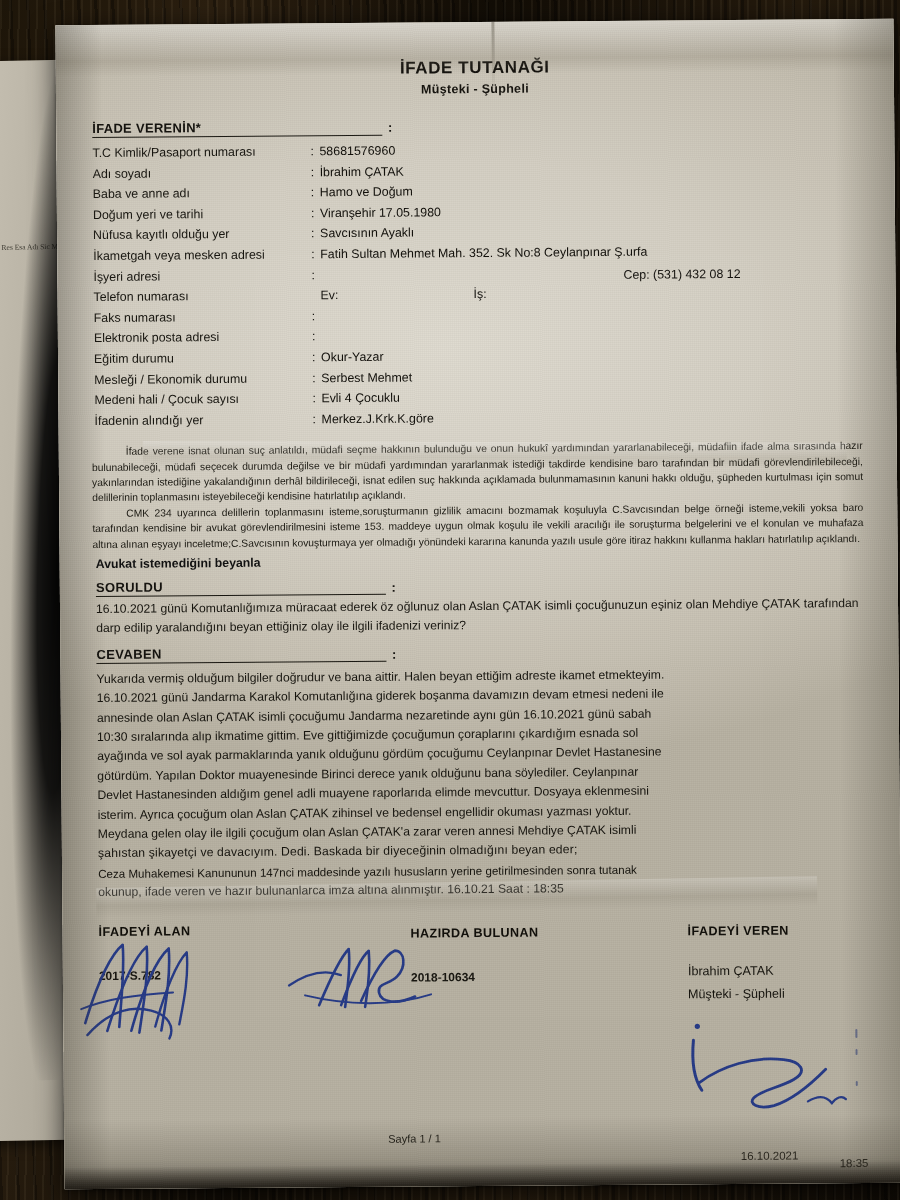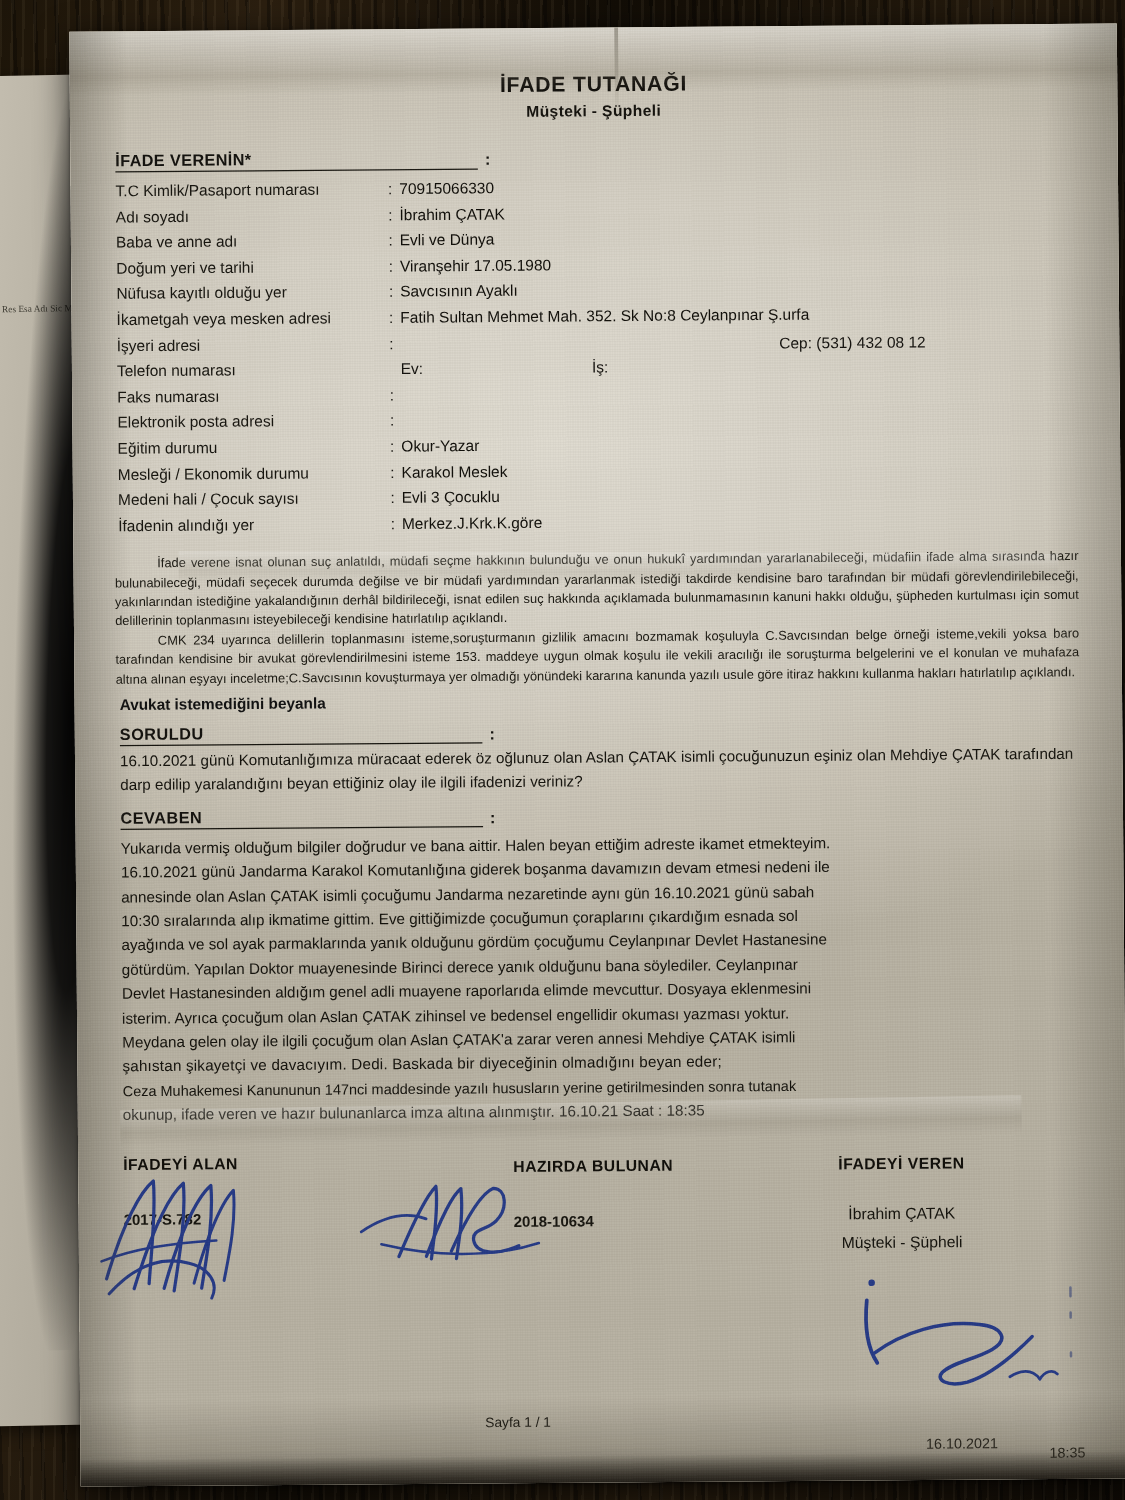--- a/index.html
+++ b/index.html
@@ -255,21 +255,21 @@
 
   
   .sig-row {
     position: relative;
     margin-top: 22px;
     height: 230px;
   }
   .sig-col { position: absolute; }
   .sig-col.left   { left: 36px;  top: 0; }
   .sig-col.middle { left: 348px; top: 4px; }
-  .sig-col.right  { left: 608px; top: 4px; text-align: center; }
+  .sig-col.right  { left: 625px; top: 4px; }
 
   .sig-title {
     font-size: 12.6px;
     font-weight: bold;
     letter-spacing: .4px;
     white-space: nowrap;
     color: #100e09;
   }
   .sig-regno {
     font-size: 12px;
@@ -364,33 +364,33 @@
       <div class="section-head-row">
         <div class="section-head">İFADE VERENİN*</div>
         <div class="section-head-colon">:</div>
       </div>
 
       <div class="fields">
 
         <div class="field-row">
           <div class="field-label">T.C Kimlik/Pasaport numarası</div>
           <div class="field-colon">:</div>
-          <div class="field-value">70915066330</div>
+          <div class="field-value">58681576960</div>
         </div>
 
         <div class="field-row">
           <div class="field-label">Adı soyadı</div>
           <div class="field-colon">:</div>
           <div class="field-value">İbrahim ÇATAK</div>
         </div>
 
         <div class="field-row">
           <div class="field-label">Baba ve anne adı</div>
           <div class="field-colon">:</div>
-          <div class="field-value">Evli ve Dünya</div>
+          <div class="field-value">Hamo ve Doğum</div>
         </div>
 
         <div class="field-row">
           <div class="field-label">Doğum yeri ve tarihi</div>
           <div class="field-colon">:</div>
           <div class="field-value">Viranşehir 17.05.1980</div>
         </div>
 
         <div class="field-row">
           <div class="field-label">Nüfusa kayıtlı olduğu yer</div>
@@ -434,27 +434,27 @@
 
         <div class="field-row">
           <div class="field-label">Eğitim durumu</div>
           <div class="field-colon">:</div>
           <div class="field-value">Okur-Yazar</div>
         </div>
 
         <div class="field-row">
           <div class="field-label">Mesleği / Ekonomik durumu</div>
           <div class="field-colon">:</div>
-          <div class="field-value">Karakol Meslek</div>
+          <div class="field-value">Serbest Mehmet</div>
         </div>
 
         <div class="field-row">
           <div class="field-label">Medeni hali / Çocuk sayısı</div>
           <div class="field-colon">:</div>
-          <div class="field-value">Evli 3 Çocuklu</div>
+          <div class="field-value">Evli 4 Çocuklu</div>
         </div>
 
         <div class="field-row">
           <div class="field-label">İfadenin alındığı yer</div>
           <div class="field-colon">:</div>
           <div class="field-value">Merkez.J.Krk.K.göre</div>
         </div>
 
       </div>
 

